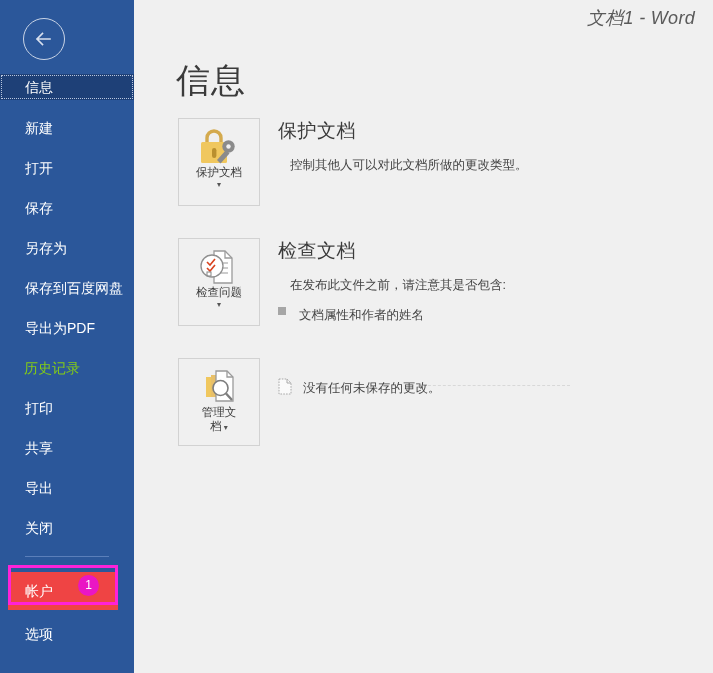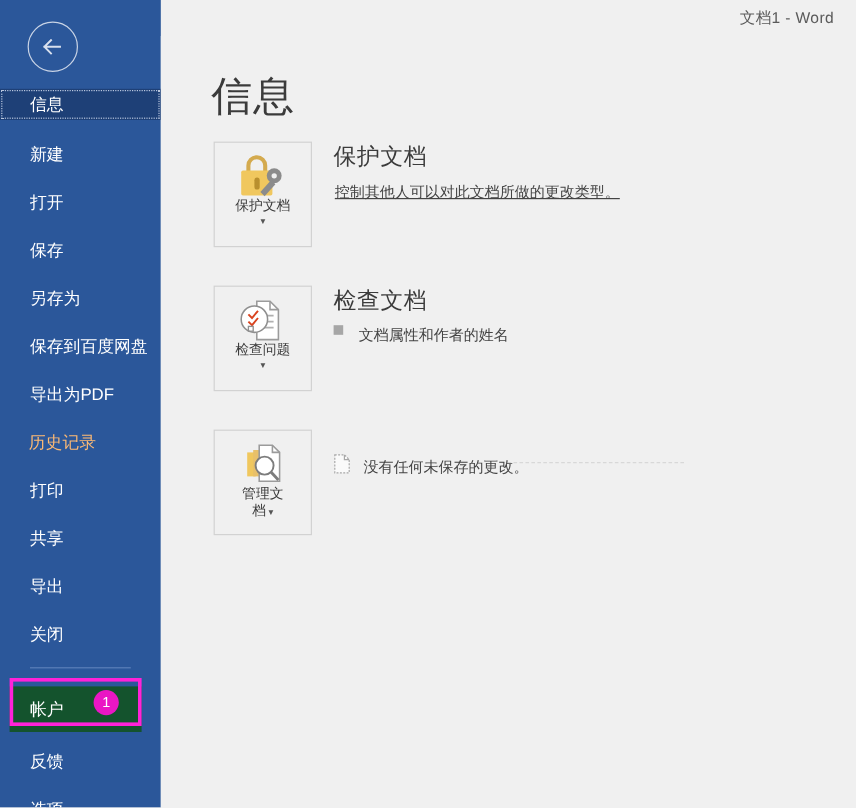--- a/index.html
+++ b/index.html
@@ -25,24 +25,25 @@
     position: absolute;
     top: 0;
     left: 134px;
     right: 0;
     height: 30px;
   }
   .title-text {
     position: absolute;
     right: 18px;
     top: 6px;
-    font-size: 13px;
+    font-size: 18px;
     color: #5a5a5a;
     white-space: nowrap;
     letter-spacing: 0.3px;
+    font-style: italic;
   }
 
   
   .sidebar {
     position: absolute;
     left: 0;
     top: 0;
     width: 134px;
     height: 673px;
     background: #2b579a;
@@ -79,32 +80,32 @@
     box-sizing: border-box;
   }
   .nav-item.selected {
     background: #1e4077;
     outline: 1px dotted #b8c6de;
     outline-offset: -2px;
     height: 26px;
     line-height: 26px;
   }
   .nav-item.disabled {
-    color: #fdba74;
+    color: #84cc16;
     cursor: default;
     padding-left: 24px;
   }
   .nav-sep {
     height: 1px;
     background: #5b7fba;
     margin: 6px 25px 15px 25px;
     width: 84px;
   }
   .nav-item.highlight-row {
-    background: #14532d;
+    background: #ef4444;
     height: 38px;
     line-height: 38px;
     margin-left: 8px;
     margin-right: 16px;
     padding-left: 17px;
     margin-bottom: 12px;
   }
   .hl-box {
     position: absolute;
     left: 8px;
@@ -196,23 +197,22 @@
   .sec-head {
     font-size: 19px;
     color: #3b3b3b;
     margin: 0 0 7px 0;
     font-weight: normal;
     letter-spacing: 0.5px;
   }
   .sec-desc {
     font-size: 12.5px;
     color: #444;
-    margin: 1px;
+    margin: 12px;
     line-height: 19px;
-    text-decoration: underline;
   }
   .bullet-row {
     display: flex;
     align-items: flex-start;
     margin-top: 3px;
   }
   .bullet-sq {
     width: 8px;
     height: 8px;
     background: #a6a6a6;
@@ -262,21 +262,20 @@
       <div class="nav-item"><span>另存为</span></div>
       <div class="nav-item"><span>保存到百度网盘</span></div>
       <div class="nav-item"><span>导出为PDF</span></div>
       <div class="nav-item disabled"><span>历史记录</span></div>
       <div class="nav-item"><span>打印</span></div>
       <div class="nav-item"><span>共享</span></div>
       <div class="nav-item"><span>导出</span></div>
       <div class="nav-item"><span>关闭</span></div>
       <div class="nav-sep"></div>
       <div class="nav-item highlight-row"><span>帐户</span></div>
-      <div class="nav-item"><span>反馈</span></div>
       <div class="nav-item"><span>选项</span></div>
     </div>
 
     <div class="hl-box"></div>
     <div class="badge">1</div>
   </div>
 
   <div class="content">
     <h1 class="page-title">信息</h1>
 
@@ -314,20 +313,21 @@
             <path d="M14 15 l3 3 l5 -6" stroke="#d9431f" stroke-width="1.6" fill="none"></path>
             <path d="M14 21 l3 3 l5 -6" stroke="#d9431f" stroke-width="1.6" fill="none"></path>
             <rect x="14" y="25" width="4" height="4" fill="none" stroke="#8f8f8f" stroke-width="1.1"></rect>
           </svg>
         </div>
         <div class="blabel">检查问题</div>
         <div class="caret">▾</div>
       </div>
       <div class="sec-body">
         <h2 class="sec-head">检查文档</h2>
+        <p class="sec-desc">在发布此文件之前，请注意其是否包含:</p>
         <div class="bullet-row">
           <span class="bullet-sq"></span>
           <span class="bullet-txt">文档属性和作者的姓名</span>
         </div>
       </div>
     </div>
 
     <div class="section sec3">
       <div class="dashed-line"></div>
       <div class="big-btn two-line">

